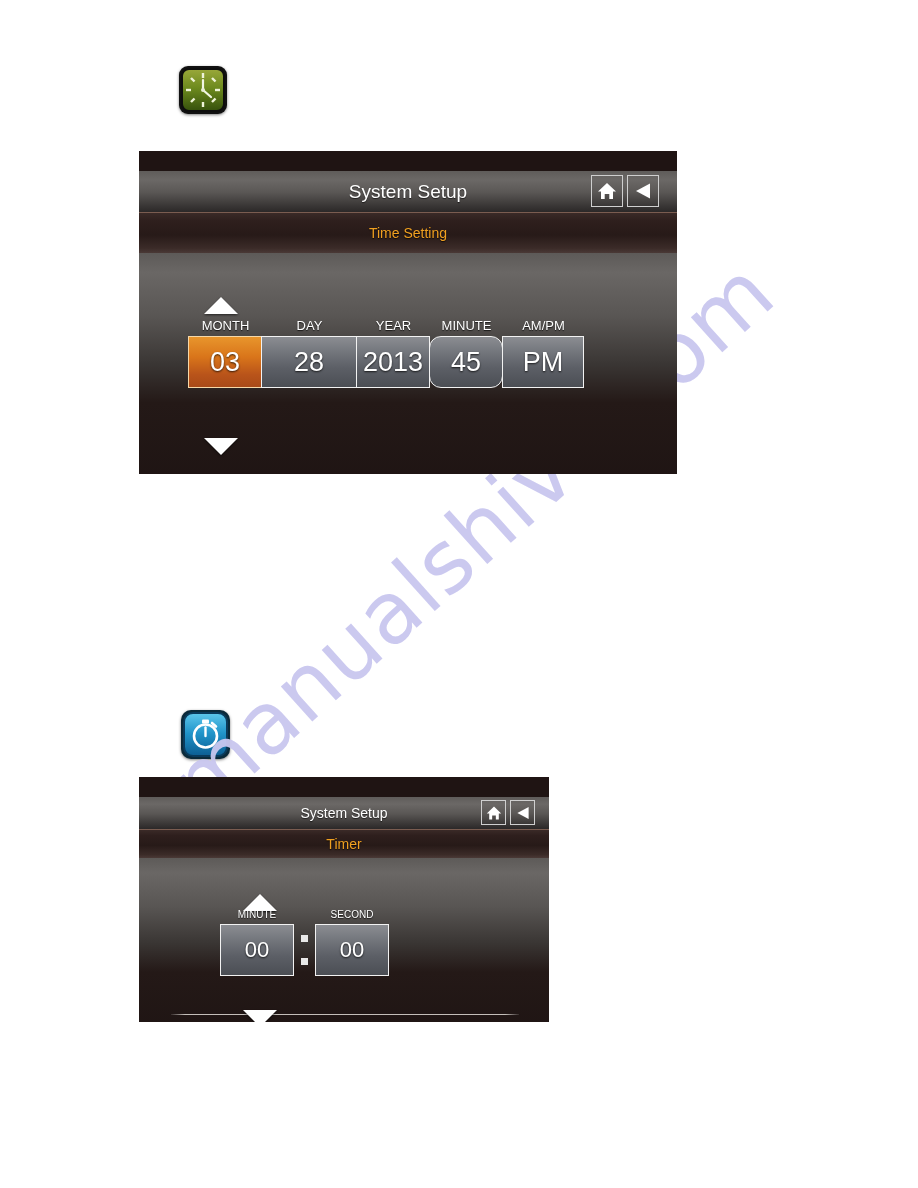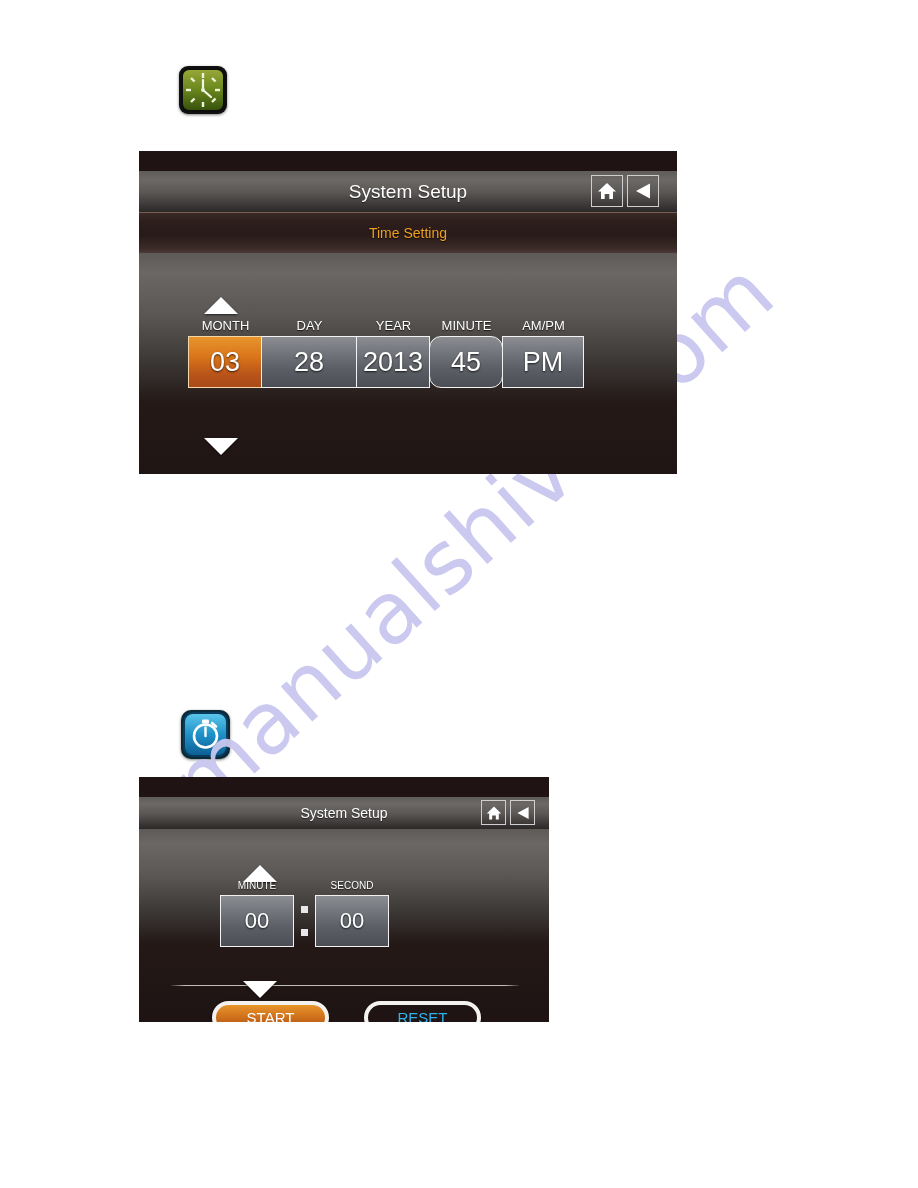--- a/index.html
+++ b/index.html
@@ -400,20 +400,23 @@
         </svg>
       </div>
       <div class="nav-btn">
         <svg width="16" height="16" viewBox="0 0 20 20">
           <path d="M17 2.5 L17 17.5 L3 10 Z" fill="#ffffff"></path>
         </svg>
       </div>
     </div>
   </div>
 
+  <div class="subtitlebar">
+    <span class="subtitle-text">Timer</span>
+  </div>
 
   <div class="content">
 
     <div class="arrow arrow-up" id="timer-arrow-up"></div>
     <div class="arrow arrow-down" id="timer-arrow-down"></div>
 
     <div class="picker-wrap" id="timer-picker">
 
       <div class="picker-col">
         <span class="picker-label">MINUTE</span>

